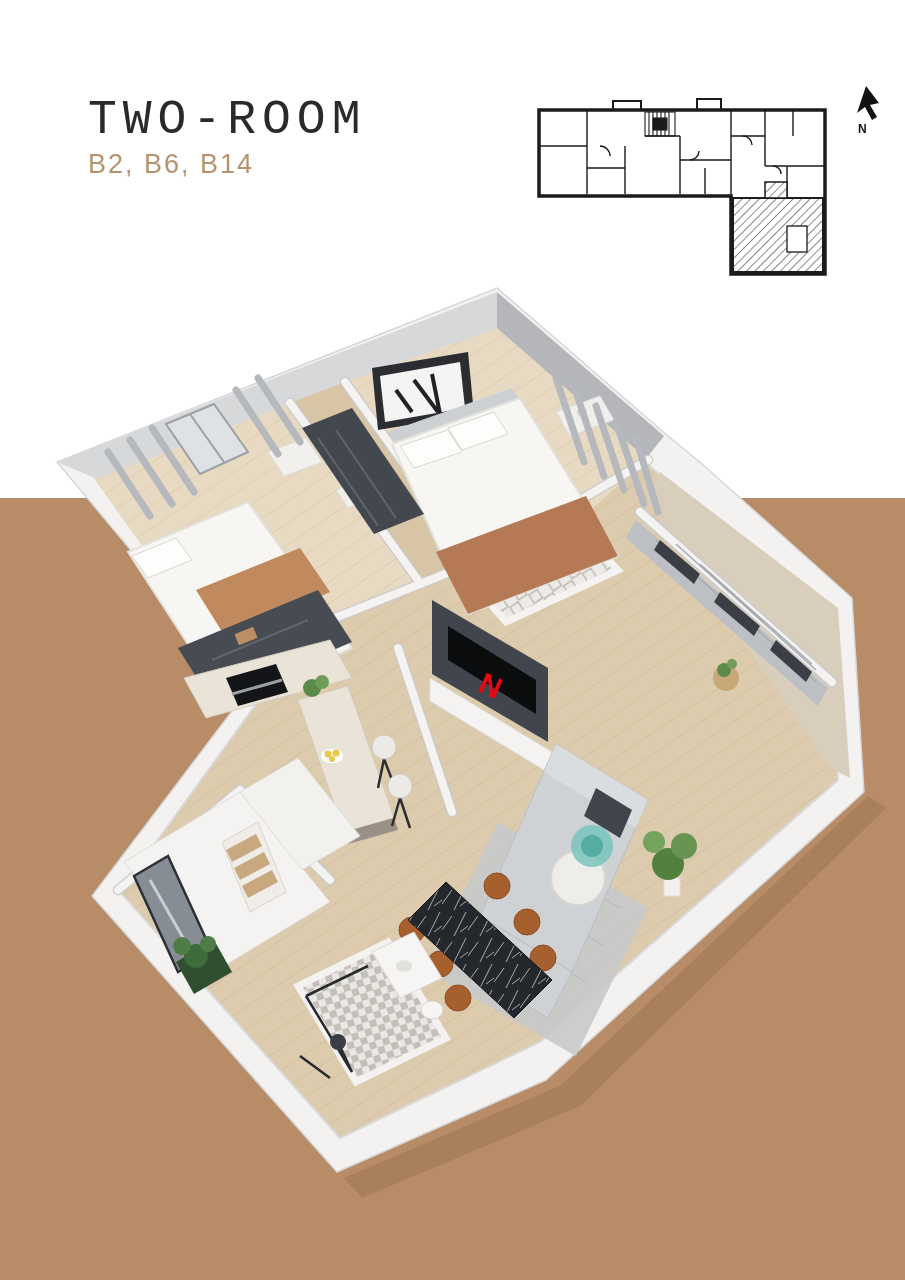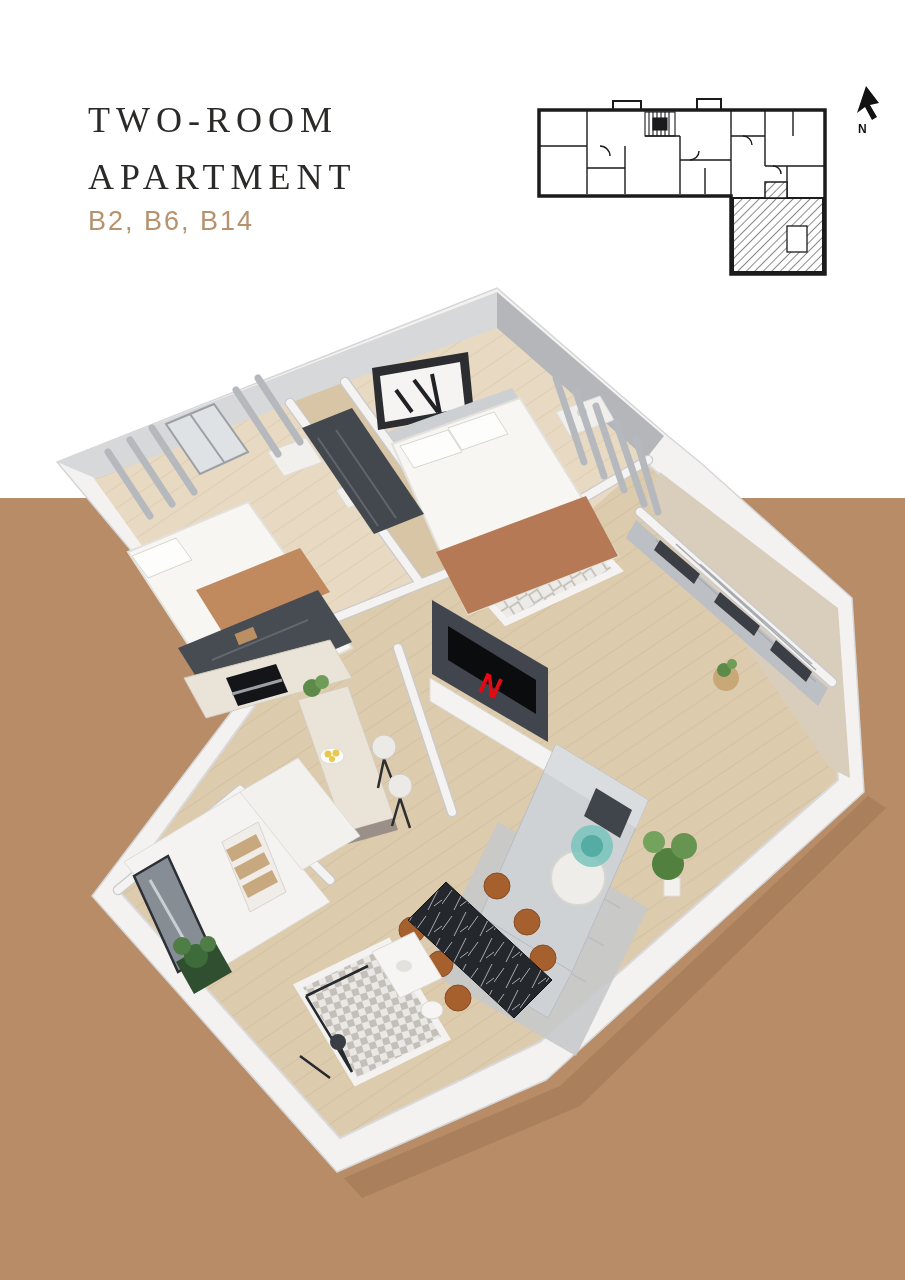--- a/index.html
+++ b/index.html
@@ -1,38 +1,37 @@
 <!DOCTYPE html>
 <html style="--page_white: #ffffff; --background_tan: #b78c66; --title_dark: #2b2a28; --units_tan: #b6926d; --plan_line: #1b1b1d; --netflix_red: #e50914; --wall_white: #f3f2f0; --floor_wood: #ddcbae; --floor_wood_light: #e7d9c2; --tile_light: #eceae6; --rug_gray: #c7c9cb; --sofa_gray: #ced2d5; --wardrobe_dark: #474b52; --chair_rust: #a5602e; --table_black_marble: #24272c; --plant_green: #51803f; --curtain_gray: #b9bdc1; --throw_rust: #b57a55;"><head>
 <meta charset="utf-8">
 <style>
   html,body{margin:0;padding:0;background:#888;}
   .page{position:relative;width:905px;height:1280px;background:var(--page_white,#fff);
         overflow:hidden;font-family:"Liberation Sans",sans-serif;}
   .tan-band{position:absolute;left:0;top:498px;width:905px;height:782px;
         background:var(--background_tan,#b78c66);}
   .header{position:absolute;left:88px;top:92px;}
-  .title{font-family:Liberation Serif, serif;font-weight:400;
-        font-size:36px;line-height:57px;letter-spacing:6px;color:var(--title_dark,#2b2a28);}
+  .title{font-family:Liberation Mono, monospace;font-weight:400;
+        font-size:48px;line-height:57px;letter-spacing:6px;color:var(--title_dark,#2b2a28);}
   .units{font-size:27px;letter-spacing:2px;color:var(--units_tan,#b6926d);}
   svg{position:absolute;display:block;}
   #siteplan{left:525px;top:76px;}
   #render{left:0;top:0;}
   text{font-family:"Liberation Sans",sans-serif;}
 </style>
 </head>
 <body>
 
 <div class="page">
   <div class="tan-band"></div>
 
   <div class="header">
     <div class="title">
       <div>TWO-ROOM</div>
-      <div>APARTMENT</div>
     </div>
     <div class="units">B2, B6, B14</div>
   </div>
 
   <svg id="siteplan" width="380" height="232" viewBox="0 0 380 232">
     <defs>
       <pattern id="hatch" width="6" height="6" patternUnits="userSpaceOnUse" patternTransform="rotate(45)">
         <rect width="6" height="6" fill="#ffffff"></rect>
         <line x1="0" y1="0" x2="0" y2="6" stroke="#2a2a2e" stroke-width="1.1"></line>
       </pattern>

